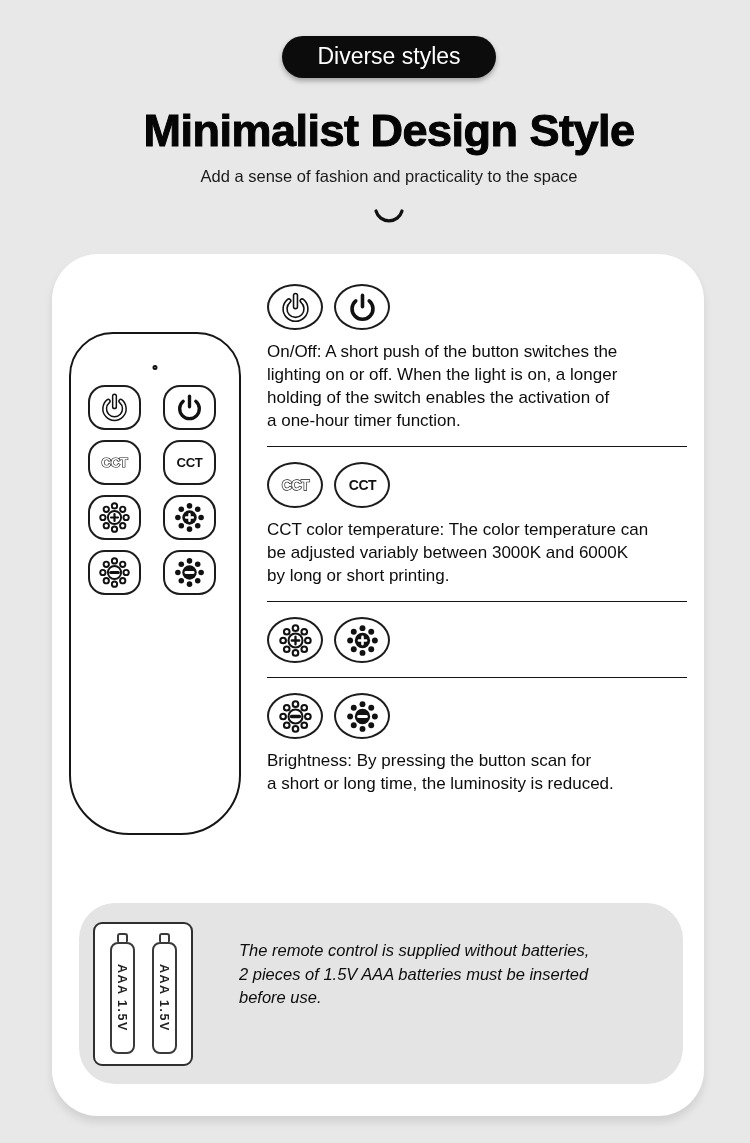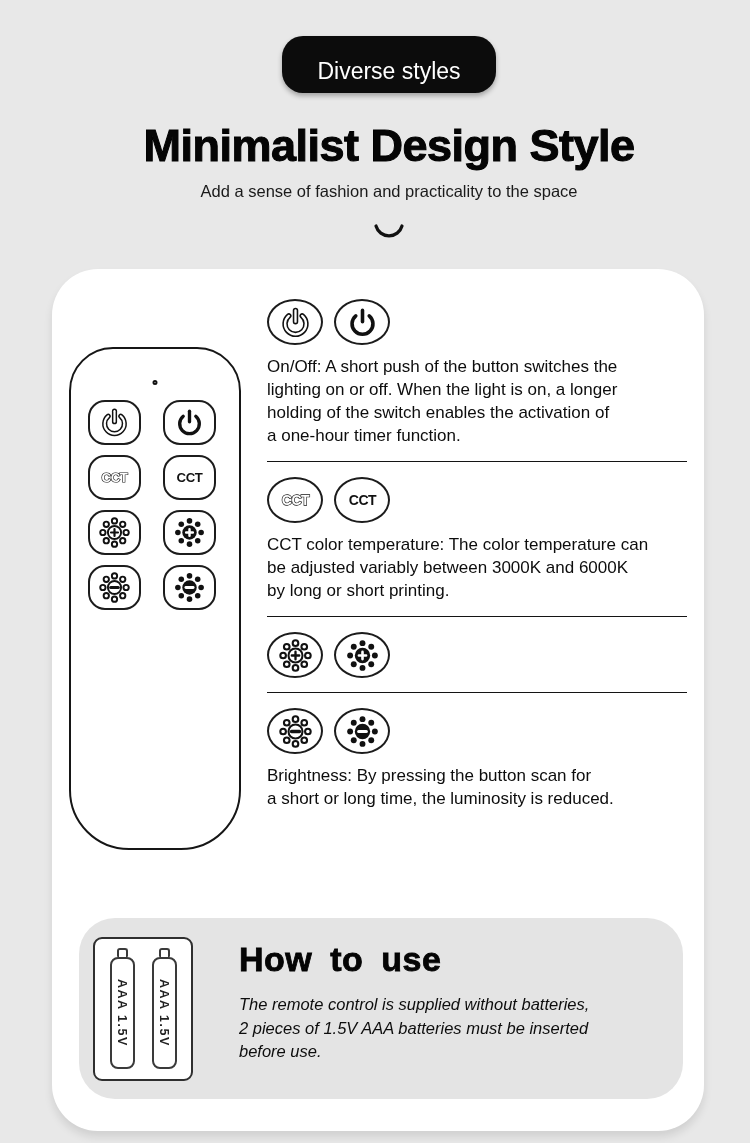--- a/index.html
+++ b/index.html
@@ -12,21 +12,21 @@
     color: #111;
     overflow: hidden;
   }
 
   
   .header { text-align:center; padding-top:36px; position:relative; left:14px; }
   .badge {
     display:inline-block;
     background:#0c0c0c; color:#fff;
     font-size:23px; line-height:1;
-    padding:24px 35px 10px;
+    padding:9px 35px 10px;
     border-radius:21px;
     box-shadow:0 3px 5px rgba(0,0,0,.30);
   }
   .title {
     margin:27px 0 0;
     font-size:45px; font-weight:900; letter-spacing:-0.5px;
     -webkit-text-stroke:1px #000;
     color:#050505;
   }
   .subtitle { margin-top:10px; font-size:16.5px; color:#1a1a1a; }
@@ -375,21 +375,20 @@
           </span>
         </div>
         <div class="battery">
           <span class="bat-cap"></span>
           <span class="bat-body">
             <span class="bat-label">AAA 1.5V</span>
           </span>
         </div>
       </div>
       <div class="howto-right">
-        <h2 class="howto-title">How to use</h2>
         <p class="howto-text">The remote control is supplied without batteries,
 2 pieces of 1.5V AAA batteries must be inserted
 before use.</p>
       </div>
     </div>
 
   </div>
 </div>
 
 </body></html>

